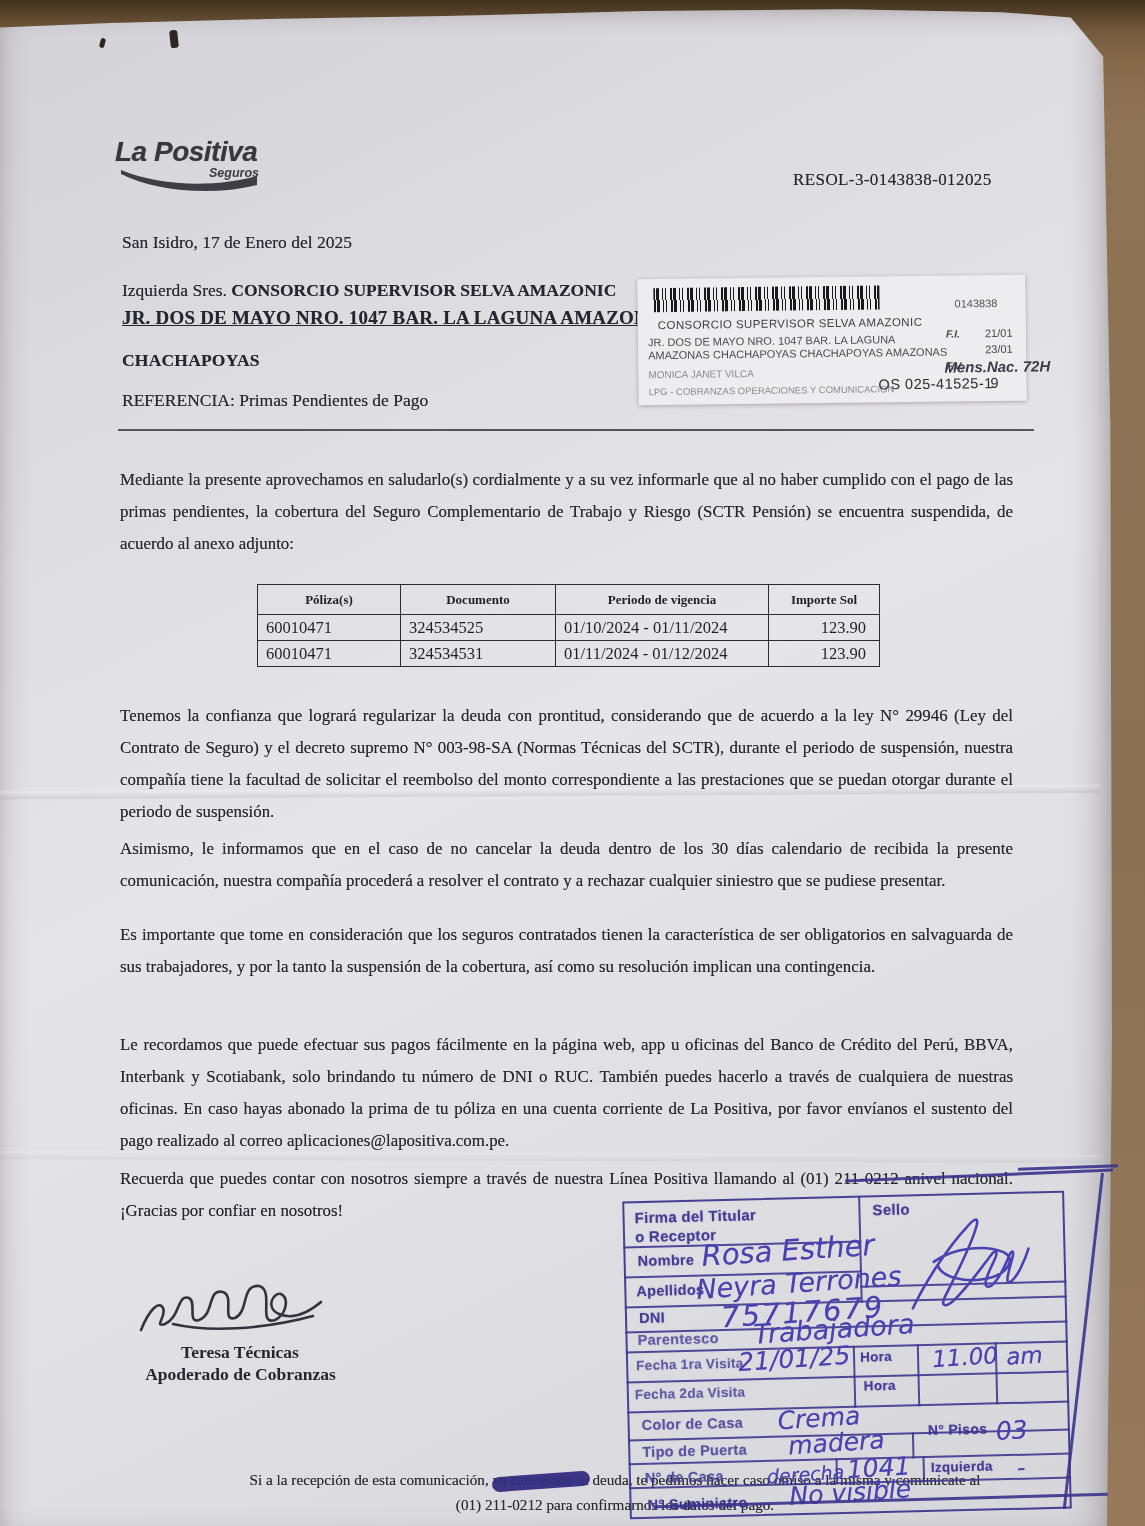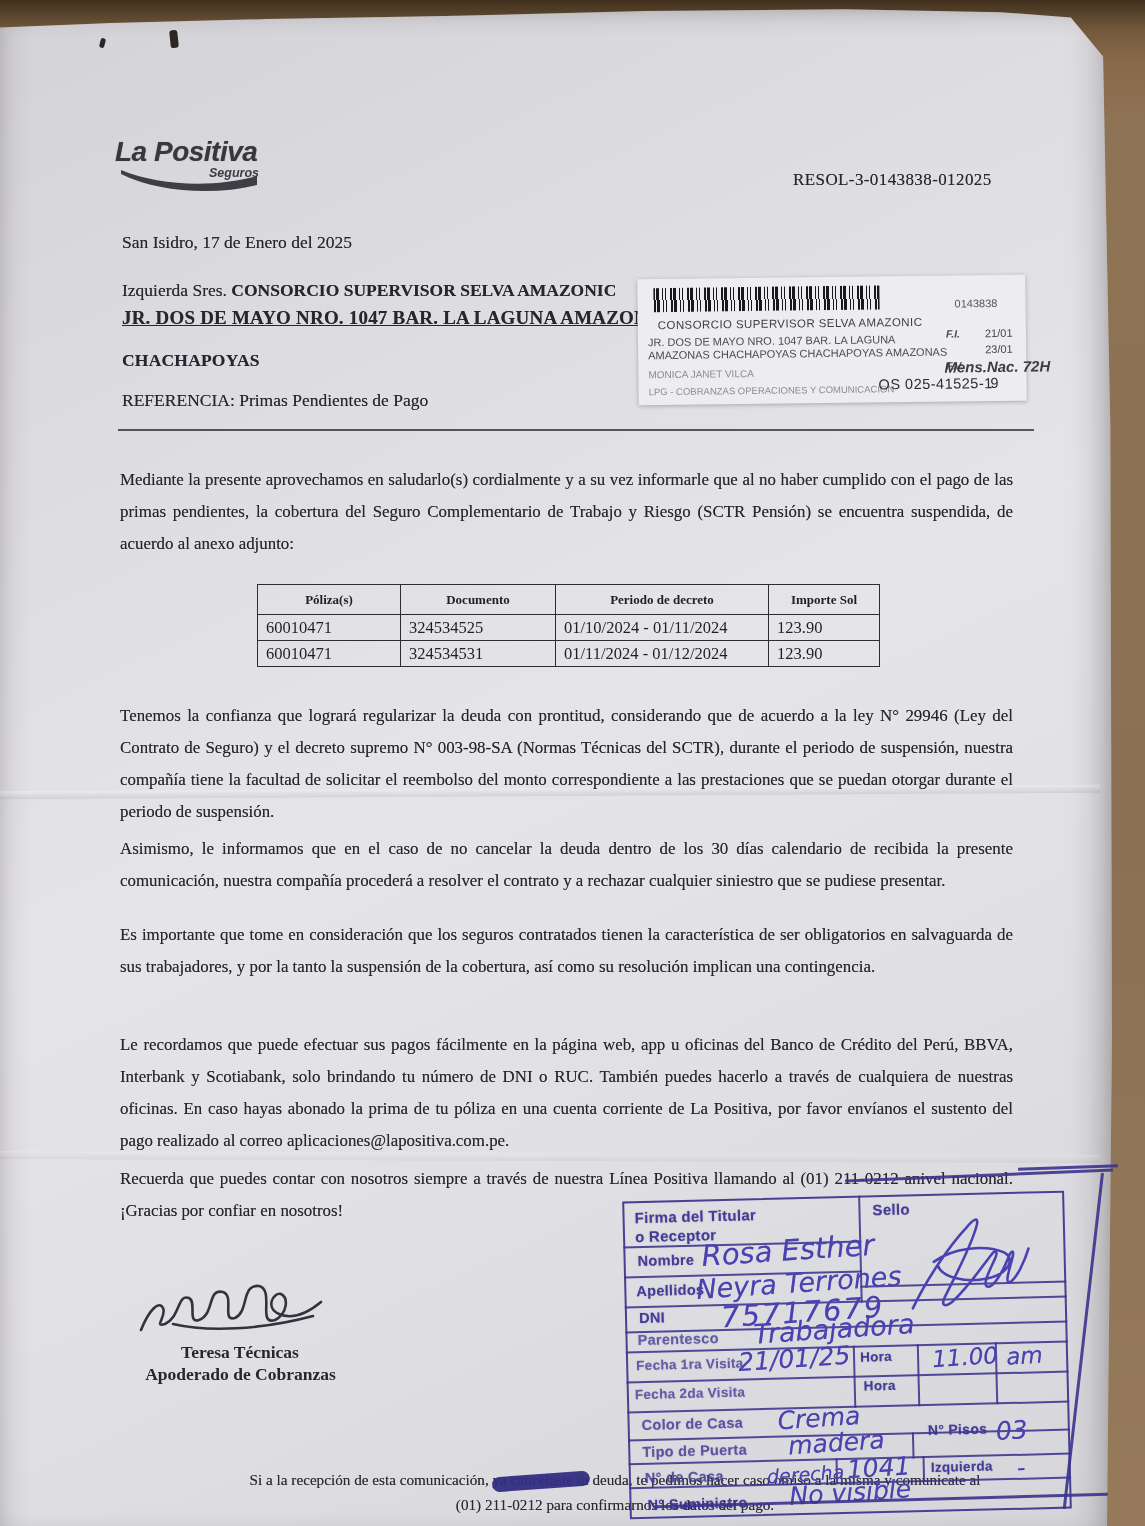--- a/index.html
+++ b/index.html
@@ -24,21 +24,21 @@
   .sticker{position:absolute;left:638px;top:277px;width:388px;height:126px;background:#edecef;
     transform:rotate(-.7deg);box-shadow:0 1px 4px rgba(40,30,20,.3);font-family:"Liberation Sans",sans-serif;color:#45454d;}
   .sticker .s{position:absolute;white-space:nowrap;}
   .barcode{position:absolute;left:16px;top:9px;width:226px;height:24px;
     background:repeating-linear-gradient(90deg,#17171c 0 2px,transparent 2px 3px,#17171c 3px 6px,transparent 6px 9px,#17171c 9px 10px,transparent 10px 12px,#17171c 12px 13px,transparent 13px 17px);}
   
   .dtable{position:absolute;left:257px;top:584px;border-collapse:collapse;color:#1f1f27;font-family:"Liberation Serif",serif;}
   .dtable th,.dtable td{border:1.7px solid #2c2c34;background:transparent;}
   .dtable th{font-size:13px;height:29px;padding:0 8px;}
   .dtable td{font-size:16.5px;height:25px;text-align:left;padding:0 8px;}
-  .dtable td.num{text-align:left;padding-right:5px;}
+  .dtable td.num{text-align:right;padding-right:13px;}
   
   .sig-name{position:absolute;font-weight:bold;font-size:17.5px;color:#26262e;text-align:center;}
   
   .sform{position:absolute;left:626px;top:1196px;width:442px;height:318px;transform:rotate(-1.4deg);z-index:5;}
   .sborder{position:absolute;inset:0;border:2.6px solid rgba(59,51,140,.92);}
   .hl{position:absolute;height:2.4px;background:rgba(59,51,140,.88);}
   .vl{position:absolute;width:2.4px;background:rgba(59,51,140,.88);}
   .slabel{position:absolute;font-family:"Liberation Sans",sans-serif;font-size:14.5px;font-weight:600;letter-spacing:.3px;
     color:rgba(62,53,145,.92);text-shadow:0 0 1.2px rgba(62,53,145,.5);white-space:nowrap;}
   .pre{white-space:pre-line;}
@@ -92,21 +92,21 @@
     <div class="s" style="left:352px;top:100px;font-size:14.5px;color:#2b2b33;">9</div>
   </div>
 
   <div class="t para" style="top:448px;margin-top:16px;">Mediante la presente aprovechamos en saludarlo(s) cordialmente y a su vez informarle que al no haber cumplido con el pago de las primas pendientes, la cobertura del Seguro Complementario de Trabajo y Riesgo (SCTR Pensión) se encuentra suspendida, de acuerdo al anexo adjunto:</div>
 
   <table class="dtable">
     <tbody>
         <tr>
       <th style="width:126px;">Póliza(s)</th>
       <th style="width:138px;">Documento</th>
-      <th style="width:196px;">Periodo de decreto</th>
+      <th style="width:196px;">Periodo de vigencia</th>
       <th style="width:94px;">Importe Sol</th>
     </tr>
     <tr>
       <td>60010471</td>
       <td>324534525</td>
       <td>01/10/2024 - 01/11/2024</td>
       <td class="num">123.90</td>
     </tr>
     <tr>
       <td>60010471</td>

